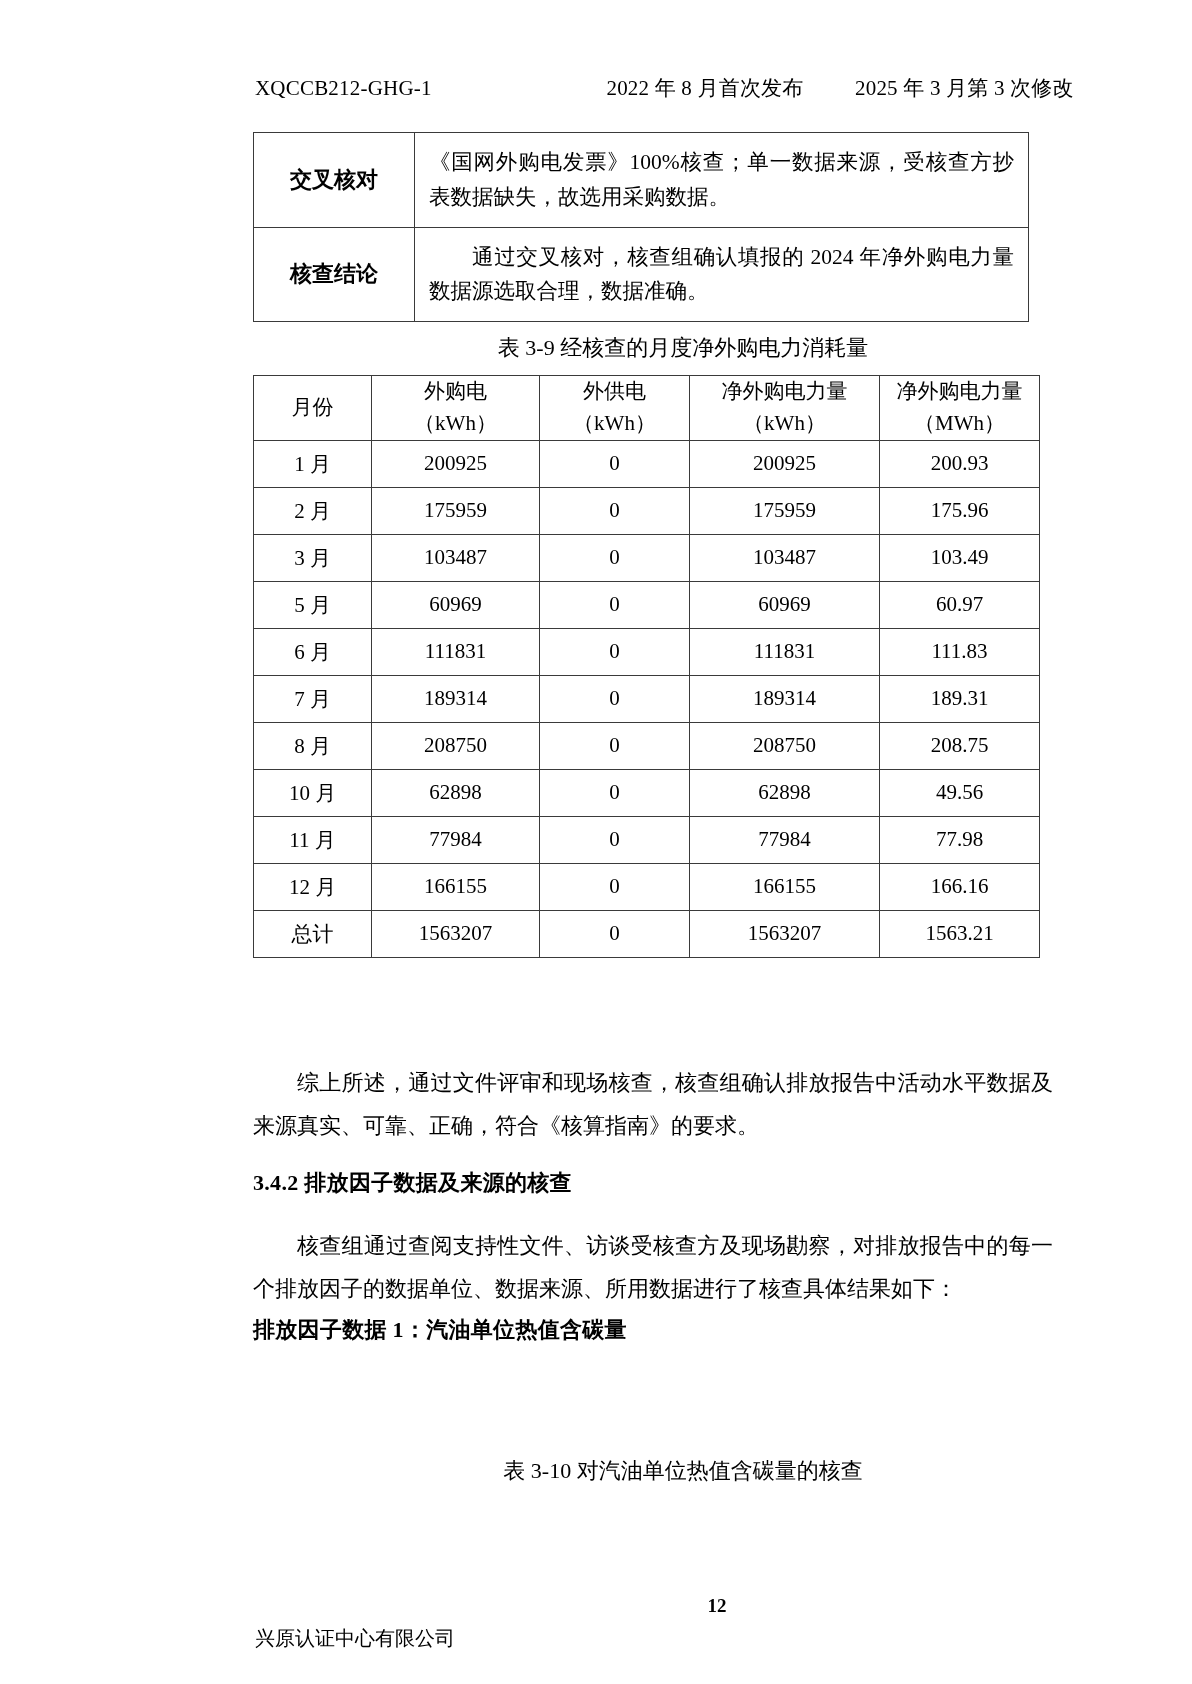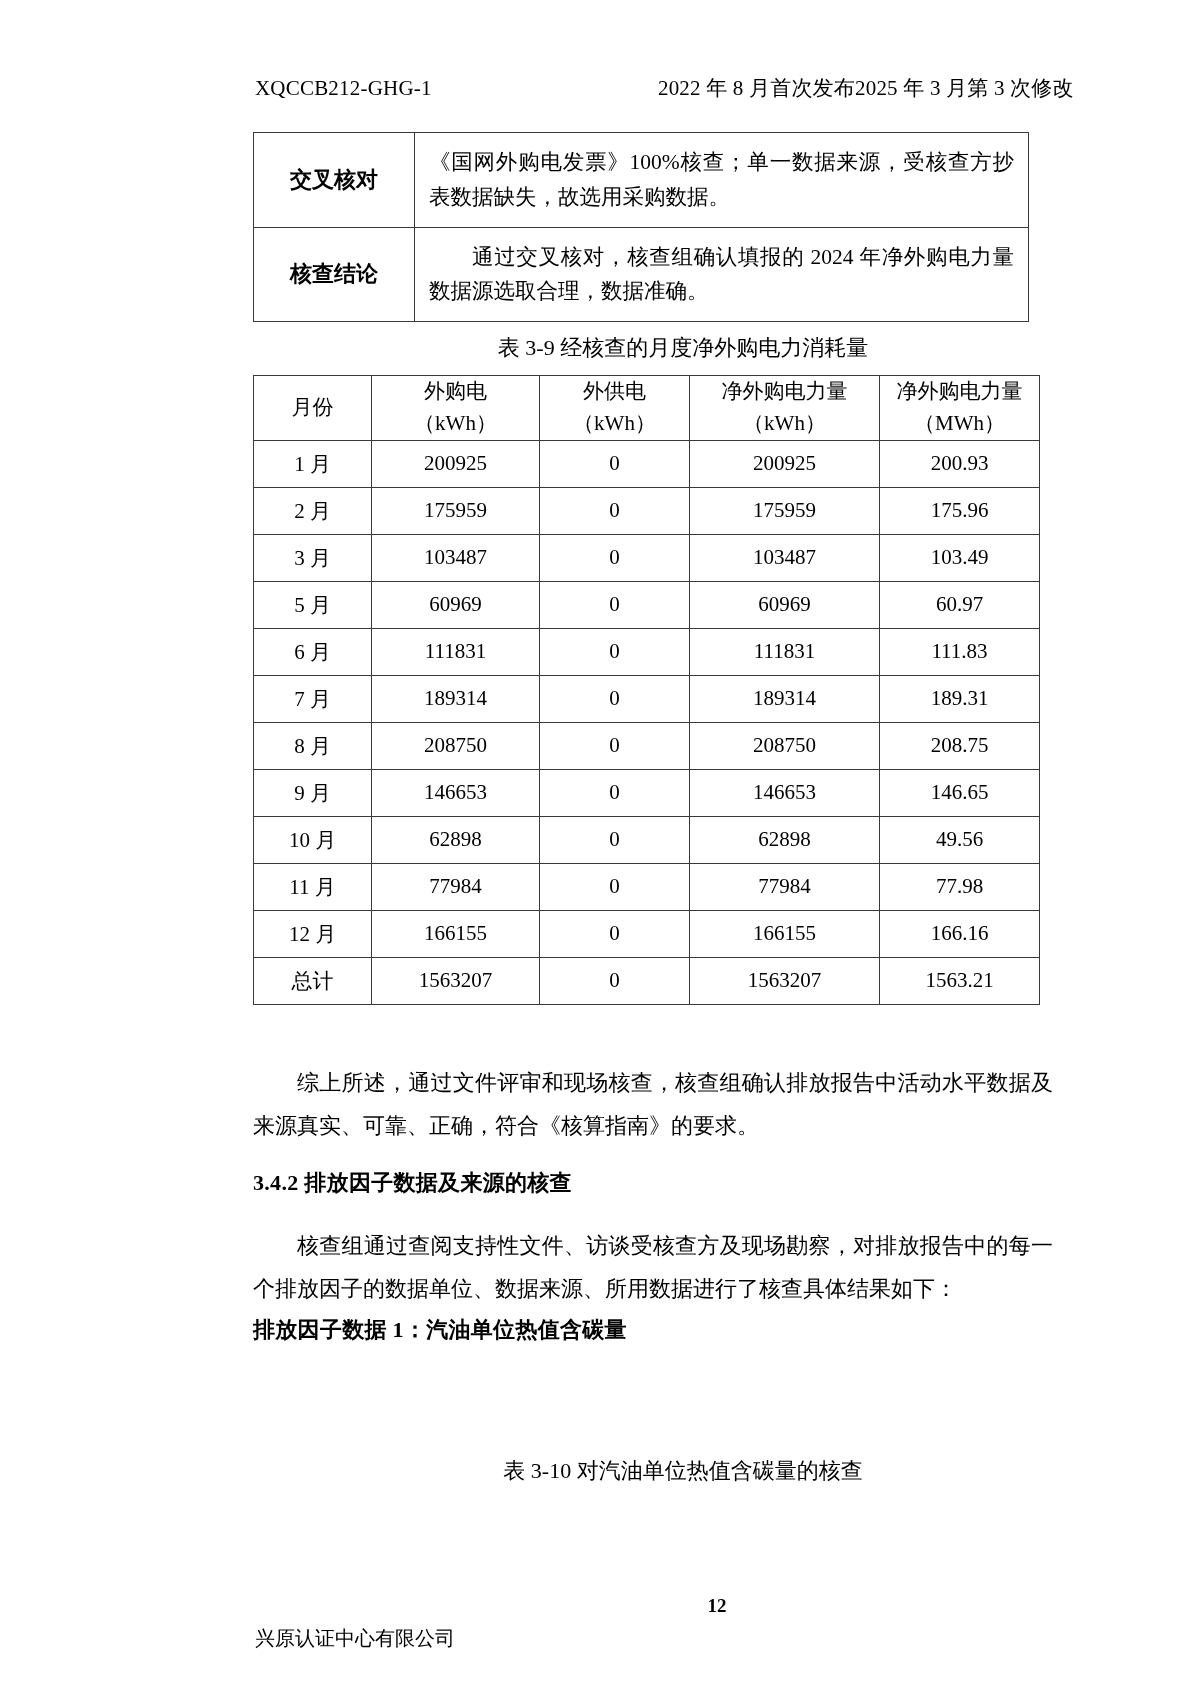--- a/index.html
+++ b/index.html
@@ -27,21 +27,21 @@
     position: absolute;
     top: 74px;
     left: 168px;
     width: 860px;
     display: flex;
     align-items: baseline;
     font-size: 21px;
     letter-spacing: 0.2px;
   }
   .doc-header .hdr-code { width: 300px; }
-  .doc-header .hdr-issue { width: 300px; text-align: right; }
+  .doc-header .hdr-issue { width: 300px; text-align: center; }
   .doc-header .hdr-rev { flex: 1; text-align: left; }
 
   
   table.doc-table {
     border-collapse: collapse;
     table-layout: fixed;
     background: #fff;
   }
   table.doc-table td, table.doc-table th {
     border: 1.3px solid #3a3a3a;
@@ -257,27 +257,20 @@
           <td>189.31</td>
         </tr>
       <tr>
           <td>8 月</td>
           <td>208750</td>
           <td>0</td>
           <td>208750</td>
           <td>208.75</td>
         </tr>
       <tr>
-          <td>9 月</td>
-          <td>146653</td>
-          <td>0</td>
-          <td>146653</td>
-          <td>146.65</td>
-        </tr>
-      <tr>
           <td>10 月</td>
           <td>62898</td>
           <td>0</td>
           <td>62898</td>
           <td>49.56</td>
         </tr>
       <tr>
           <td>11 月</td>
           <td>77984</td>
           <td>0</td>

